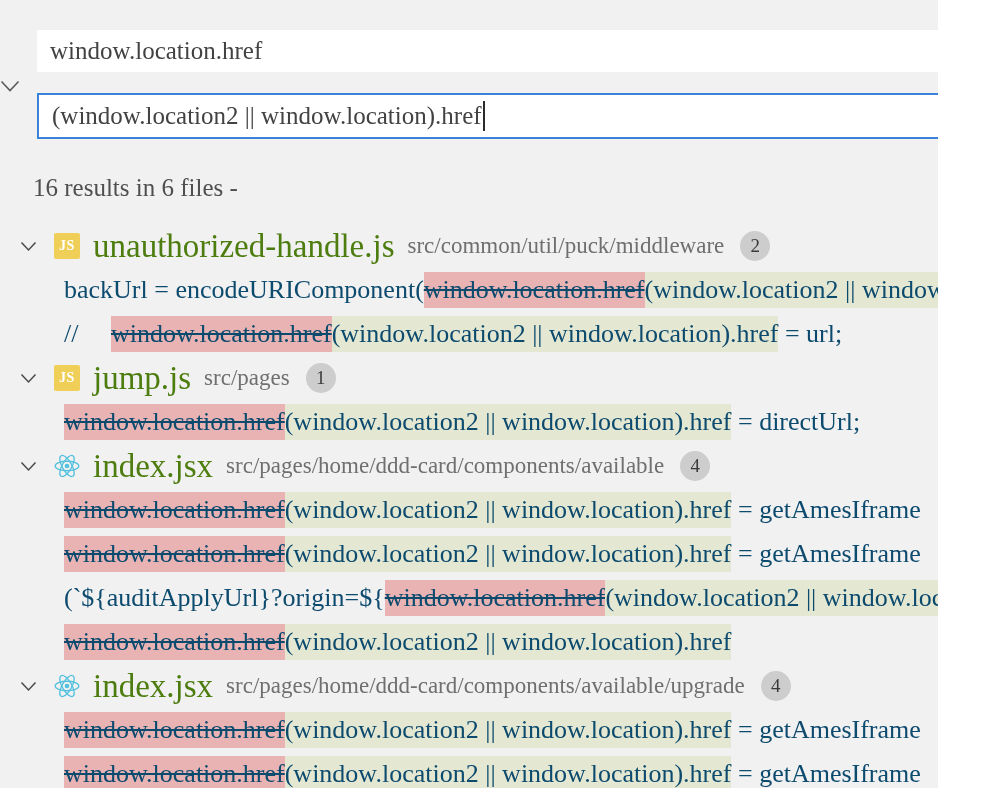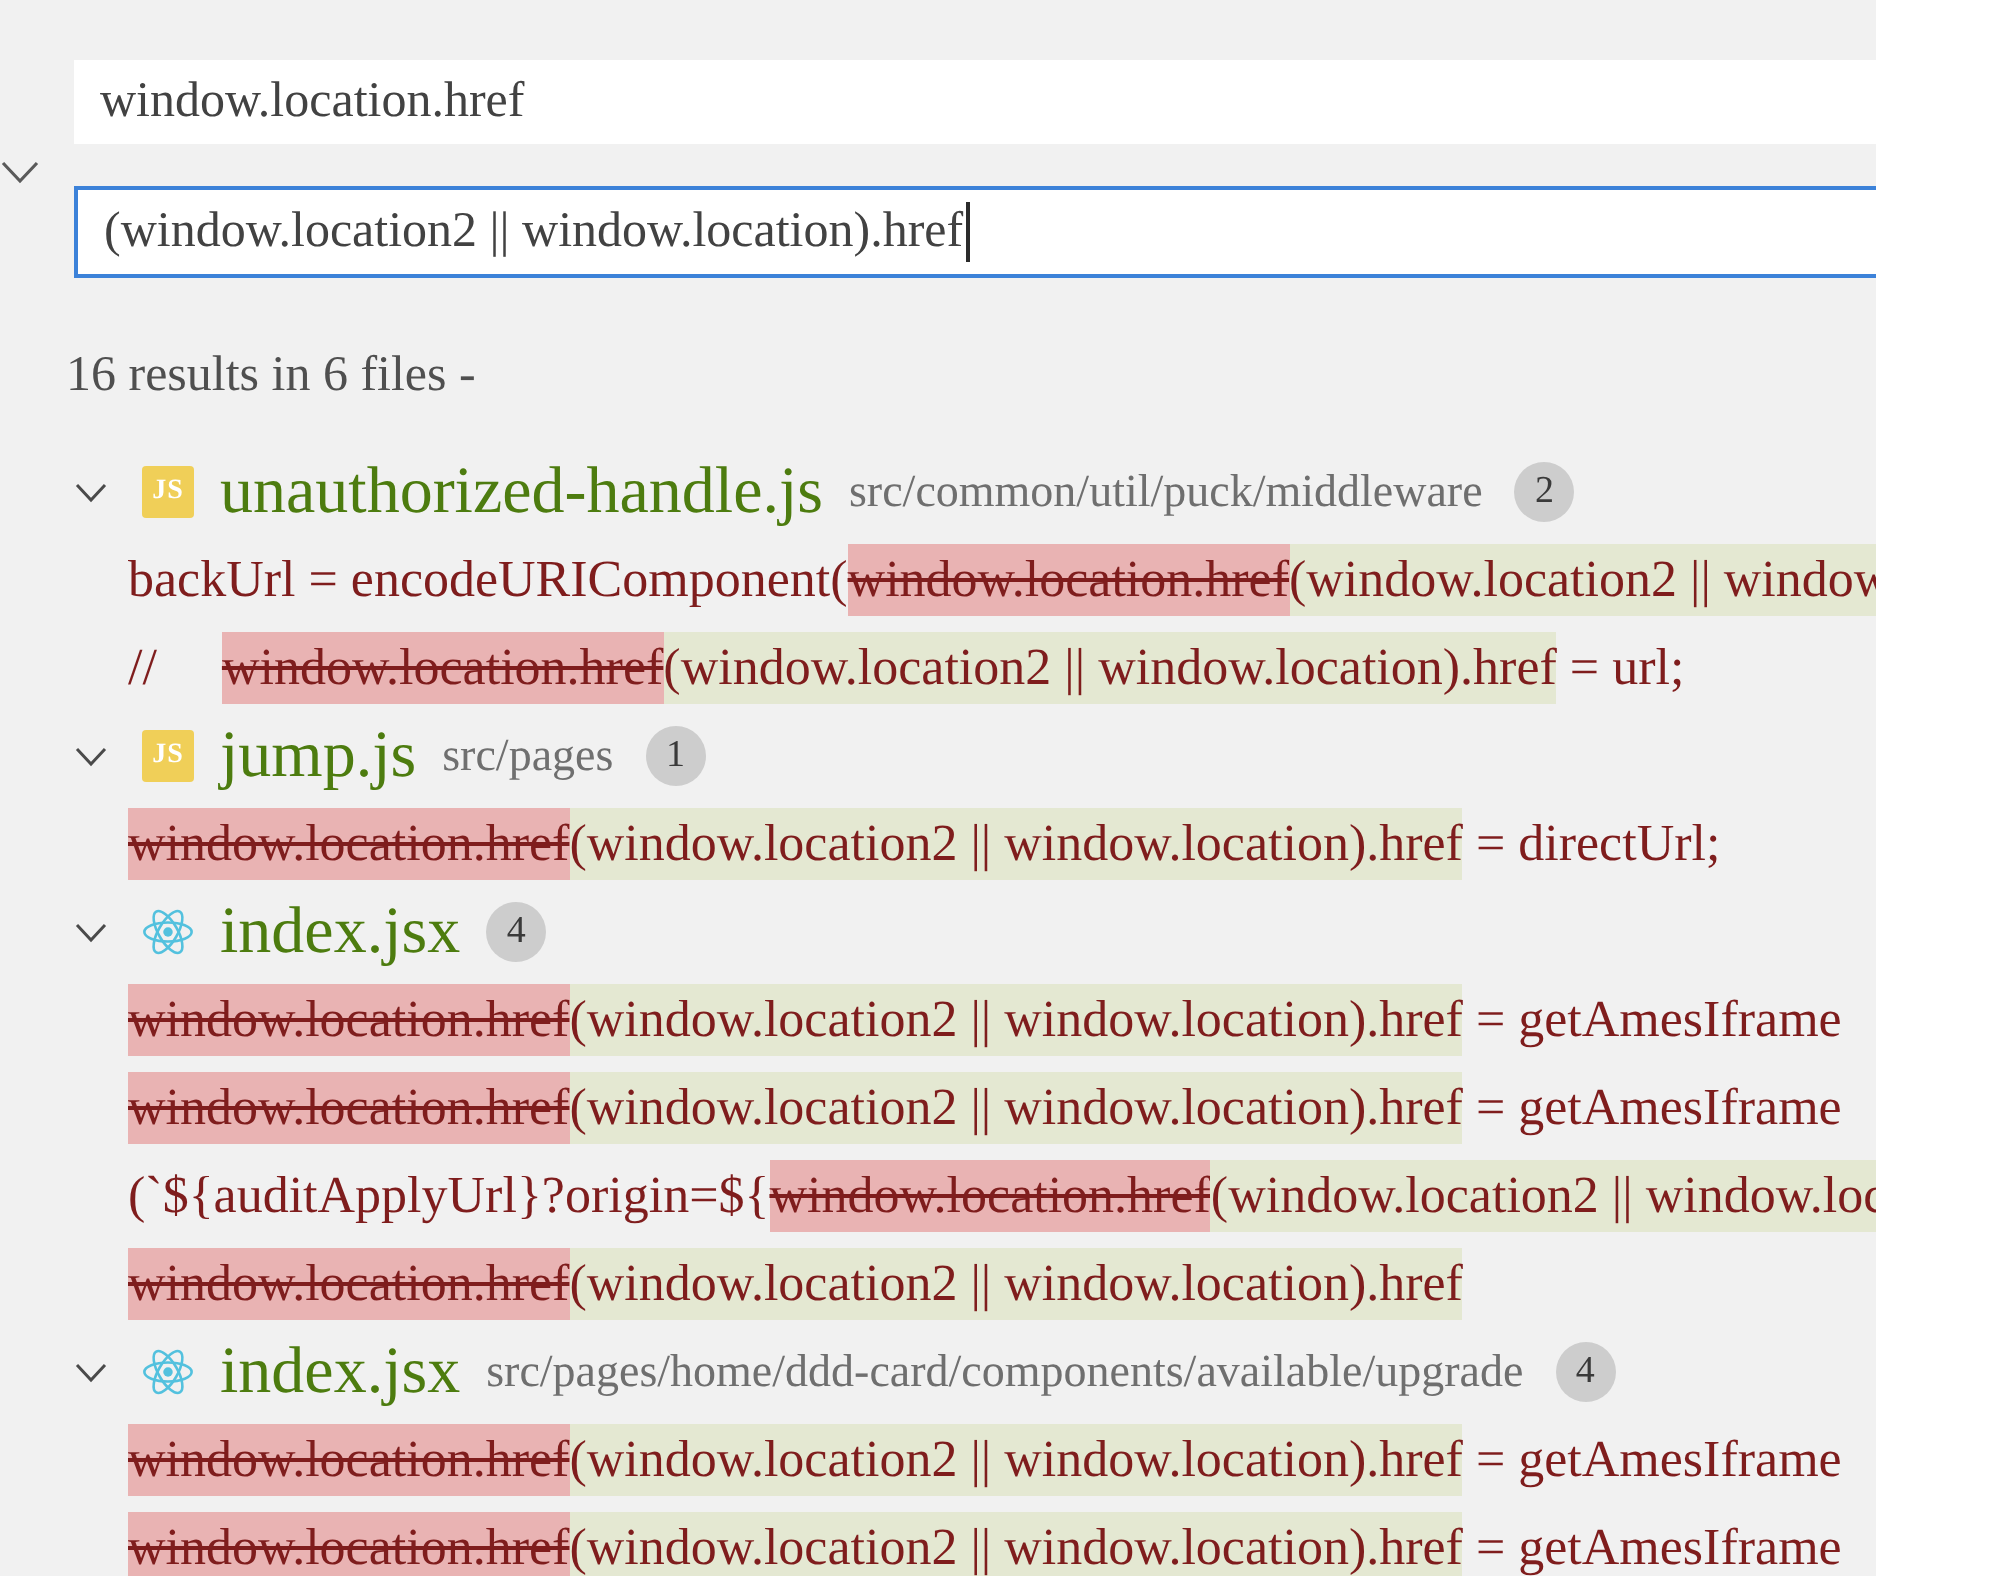--- a/index.html
+++ b/index.html
@@ -20,33 +20,33 @@
   .toggle-replace{
     position:absolute;left:-2px;top:74px;width:24px;height:24px;
     display:flex;align-items:center;justify-content:center;background:none;border:none;padding:0;cursor:pointer;
   }
   .summary{
     position:absolute;left:33px;top:173px;height:30px;display:flex;align-items:center;
     font-size:25px;color:#4f4f4f;white-space:pre;text-align:right;
   }
   .summary a{color:#2a6fb8;text-decoration:none;cursor:pointer;}
   .results{position:absolute;left:0;top:224px;right:0;}
-  .file-row{height:44px;display:flex;align-items:center;padding-left:37px;cursor:pointer;}
+  .file-row{height:44px;display:flex;align-items:center;padding-left:20px;cursor:pointer;}
   .chev{margin-right:17px;display:flex;flex:0 0 auto;}
   .ficon{width:26px;height:26px;margin-right:13px;flex:0 0 auto;display:flex;align-items:center;justify-content:center;box-sizing:border-box;}
   .js-icon{background:#f0cf58;border-radius:2px;color:#ffffff;font-weight:bold;font-size:14px;letter-spacing:0.5px;}
   .fname{font-size:33px;color:#4d7c0f;margin-right:13px;white-space:nowrap;}
   .fpath{font-size:23px;color:#6f6f6f;margin-right:16px;white-space:nowrap;}
   .badge{
     min-width:30px;height:30px;border-radius:15px;background:#cdcdcd;color:#3a3a3a;
     font-size:19px;display:flex;align-items:center;justify-content:center;flex:0 0 auto;padding:0 4px;box-sizing:border-box;
   }
   .match-row{
     height:44px;display:flex;align-items:center;padding-left:64px;
-    font-size:26px;color:#7f1d1d;white-space:pre;overflow:hidden;cursor:pointer;
+    font-size:26px;color:#0c4a6e;white-space:pre;overflow:hidden;cursor:pointer;
   }
   .seg{display:inline-block;line-height:36px;white-space:pre;flex:0 0 auto;}
   .seg-removed{background:#e9b3b3;text-decoration:line-through;}
   .seg-added{background:#e4e8d2;}
 </style>
 </head>
 <body>
 
 <div class="app">
 
@@ -107,20 +107,21 @@
           <svg width="26" height="26" viewBox="-11 -11 22 22">
             <g stroke="#53c1de" stroke-width="1.1" fill="none">
               <ellipse rx="10" ry="4"></ellipse>
               <ellipse rx="10" ry="4" transform="rotate(60)"></ellipse>
               <ellipse rx="10" ry="4" transform="rotate(120)"></ellipse>
             </g>
             <circle r="2" fill="#53c1de"></circle>
           </svg>
         </span>
         <span class="fname">index.jsx</span>
+        <span class="fpath">src/pages/home/ddd-card/components/available</span>
         <span class="badge">4</span>
       </div>
       <div class="match-row"><span class="seg seg-removed">window.location.href</span><span class="seg seg-added">(window.location2 || window.location).href</span><span class="seg seg-plain"> = getAmesIframe</span></div>
       <div class="match-row"><span class="seg seg-removed">window.location.href</span><span class="seg seg-added">(window.location2 || window.location).href</span><span class="seg seg-plain"> = getAmesIframe</span></div>
       <div class="match-row"><span class="seg seg-plain">(`${auditApplyUrl}?origin=${</span><span class="seg seg-removed">window.location.href</span><span class="seg seg-added">(window.location2 || window.location).href</span></div>
       <div class="match-row"><span class="seg seg-removed">window.location.href</span><span class="seg seg-added">(window.location2 || window.location).href</span></div>
       <div class="file-row">
         <span class="chev">
           <svg width="17" height="11" viewBox="0 0 17 11">
             <path d="M1.5 1.5 L8.5 9 L15.5 1.5" fill="none" stroke="#4a4a4a" stroke-width="1.5"></path>

